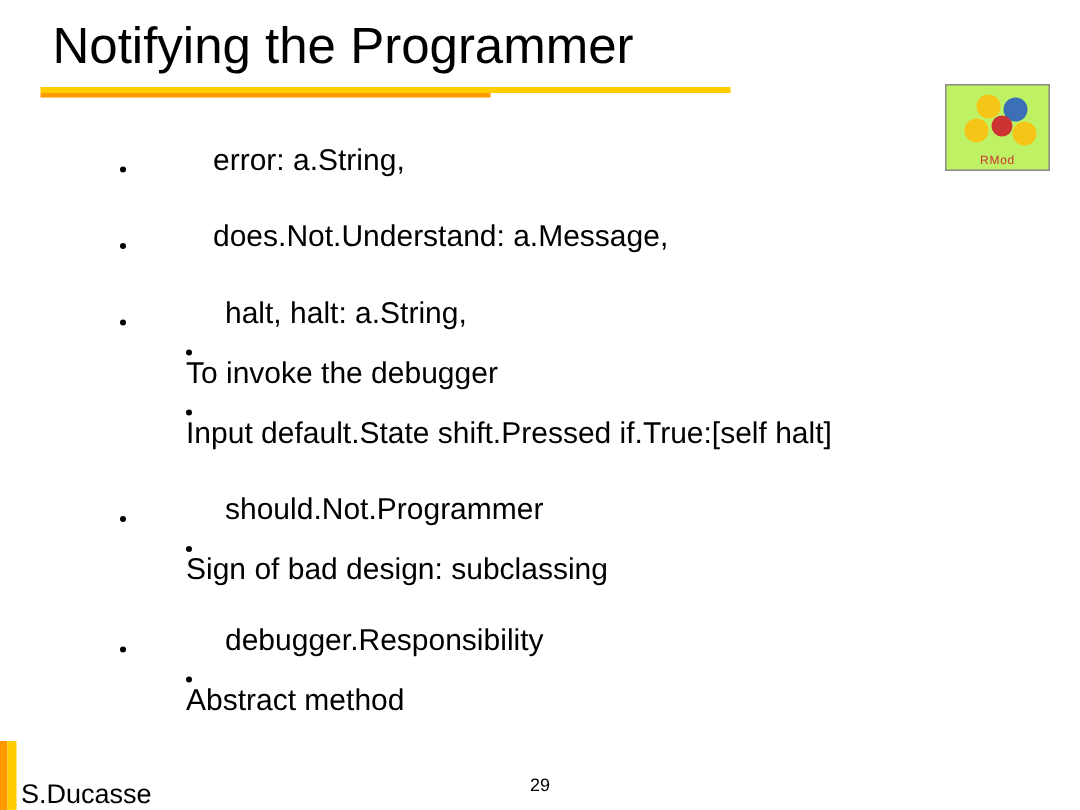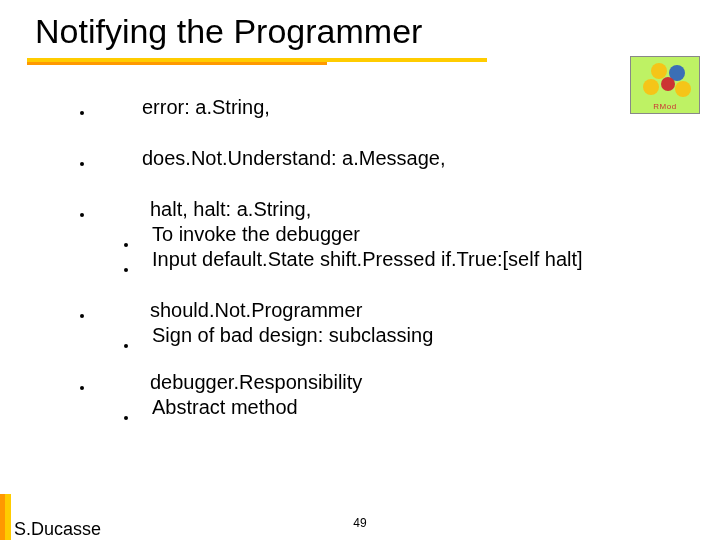--- a/index.html
+++ b/index.html
@@ -98,22 +98,23 @@
     width: 4px;
     height: 4px;
     background: #000;
     border-radius: 50%;
     margin-top: 11px;
     margin-right: 58px;
     flex: 0 0 auto;
   }
   .subrow {
     display: flex;
-    align-items: flex-end;
+    align-items: flex-start;
     margin-left: 44px;
+    flex-direction: column;
   }
   .subdot {
     width: 4px;
     height: 4px;
     background: #000;
     border-radius: 50%;
     margin-top: 11px;
     margin-right: 24px;
     flex: 0 0 auto;
   }
@@ -211,15 +212,15 @@
     </div>
 
   </div>
 
   <div class="side-accent">
     <div class="o"></div>
       <div class="y"></div>
   </div>
 
   <div class="author">S.Ducasse</div>
-  <div class="pagenum">49</div>
+  <div class="pagenum">29</div>
 
 </div>
 
 </body></html>

